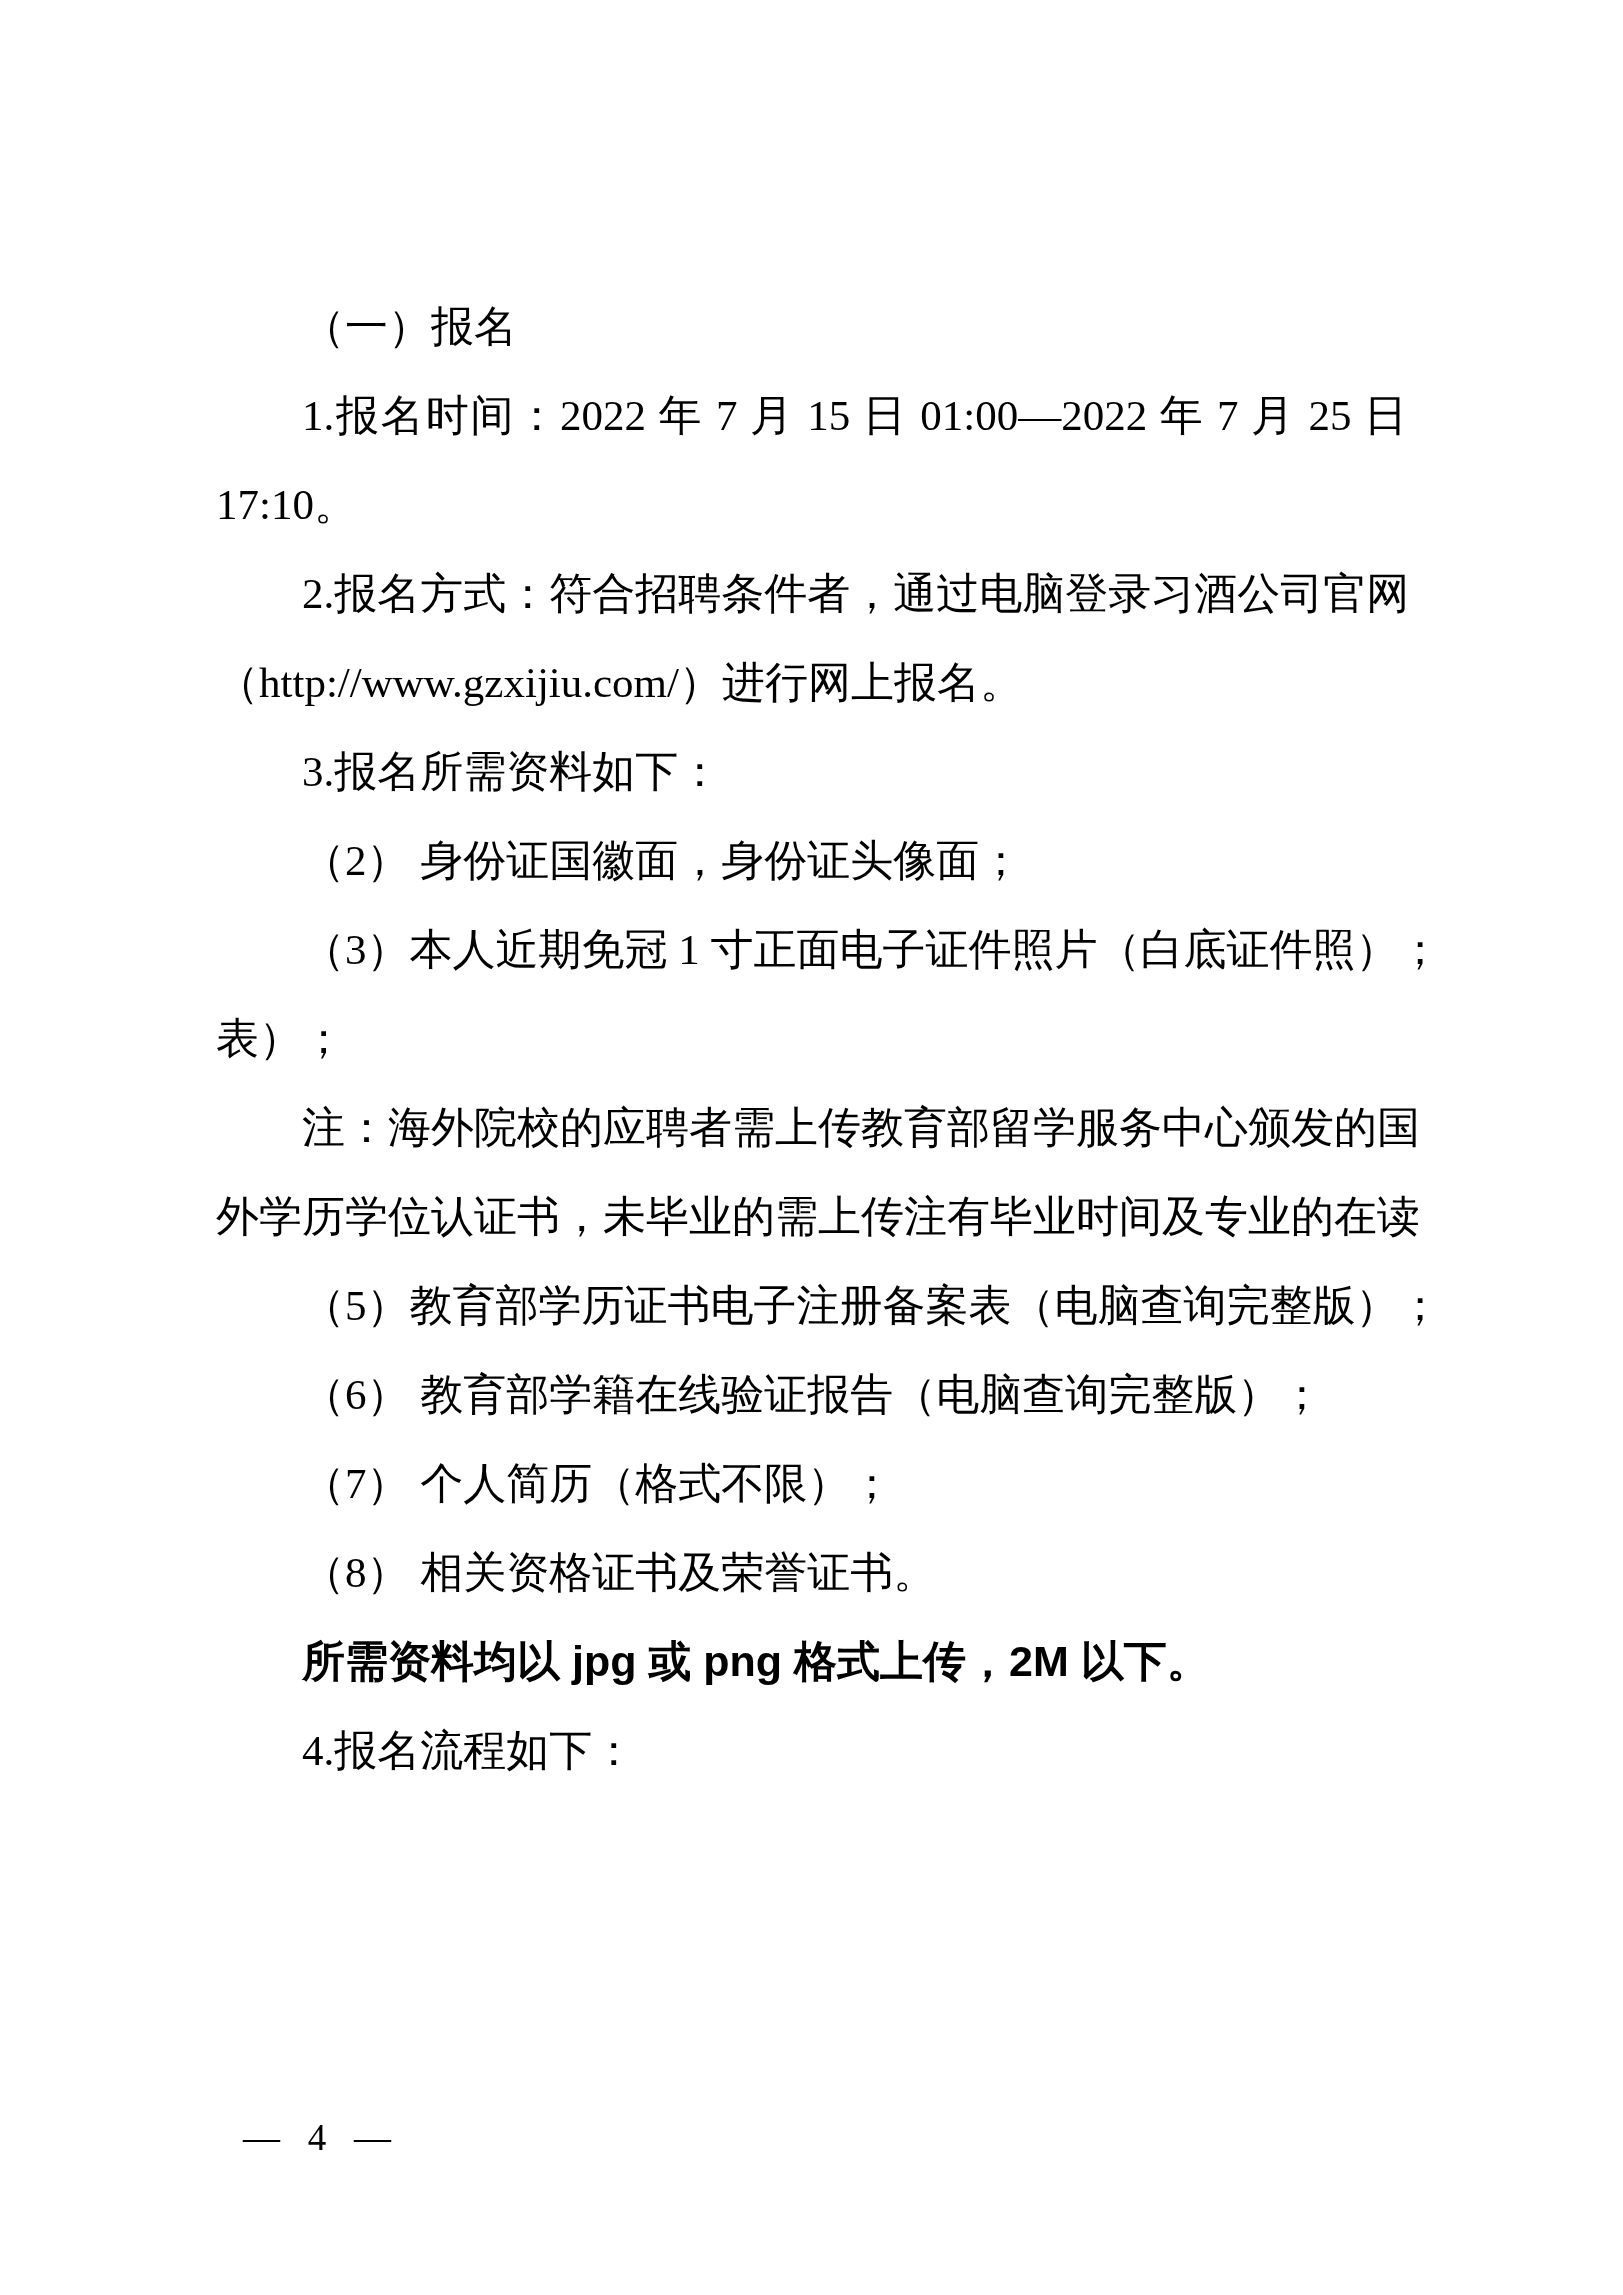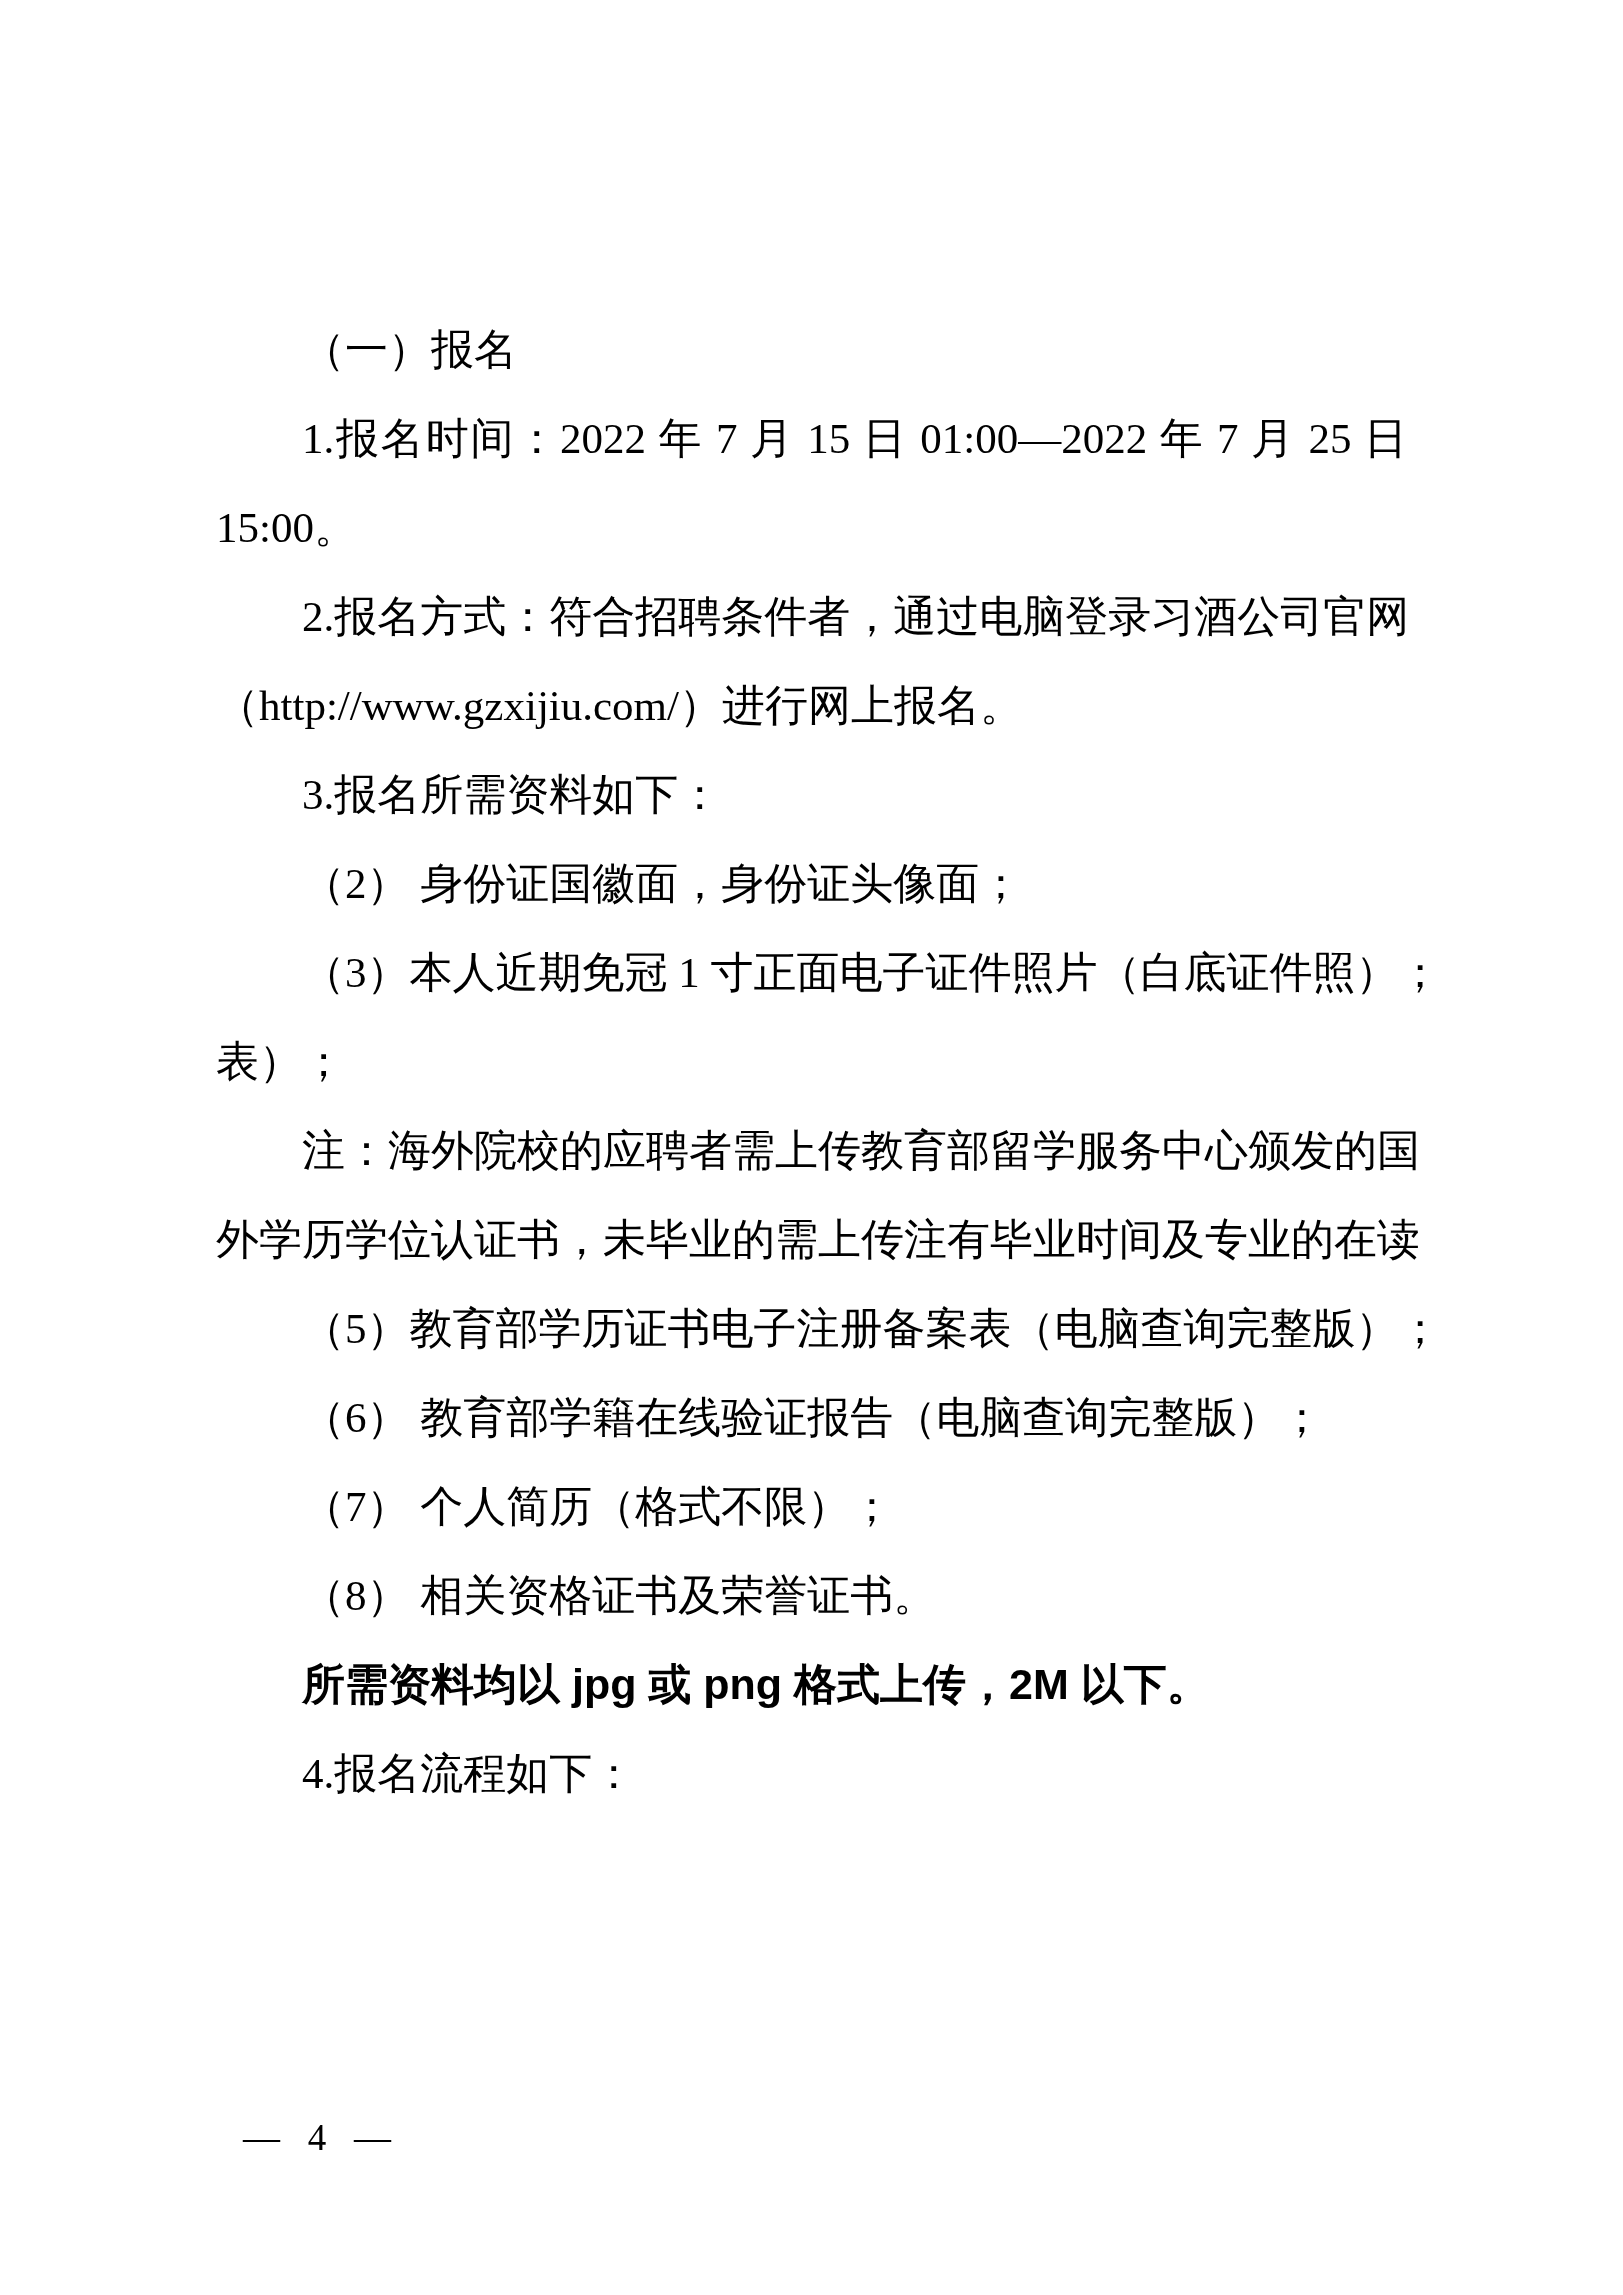--- a/index.html
+++ b/index.html
@@ -12,21 +12,21 @@
     width: 1623px;
     height: 2295px;
     background: #ffffff;
     color: #000000;
     font-family: "Liberation Serif", "DejaVu Serif", serif;
     overflow: hidden;
   }
   .content {
     position: absolute;
     left: 216px;
-    top: 305px;
+    top: 282px;
     width: 1191px;
     font-size: 43px;
   }
   .line {
     height: 89px;
     line-height: 89px;
     white-space: nowrap;
     text-align: left;
   }
   .indent {
@@ -54,21 +54,21 @@
     white-space: nowrap;
   }
 </style>
 </head>
 <body>
 
 <div class="page">
   <div class="content">
     <div class="line indent heading">（一）报名</div>
     <div class="line indent stretch">1.报名时间：2022 年 7 月 15 日 01:00—2022 年 7 月 25 日</div>
-    <div class="line">15:00。</div>
+    <div class="line">17:10。</div>
     <div class="line indent stretch">2.报名方式：符合招聘条件者，通过电脑登录习酒公司官网</div>
     <div class="line">（http://www.gzxijiu.com/）进行网上报名。</div>
     <div class="line indent">3.报名所需资料如下：</div>
     <div class="line indent">（2） 身份证国徽面，身份证头像面；</div>
     <div class="line indent stretch">（3）本人近期免冠 1 寸正面电子证件照片（白底证件照）；</div>
     <div class="line">表）；</div>
     <div class="line indent stretch">注：海外院校的应聘者需上传教育部留学服务中心颁发的国</div>
     <div class="line stretch">外学历学位认证书，未毕业的需上传注有毕业时间及专业的在读</div>
     <div class="line indent stretch">（5）教育部学历证书电子注册备案表（电脑查询完整版）；</div>
     <div class="line indent">（6） 教育部学籍在线验证报告（电脑查询完整版）；</div>

